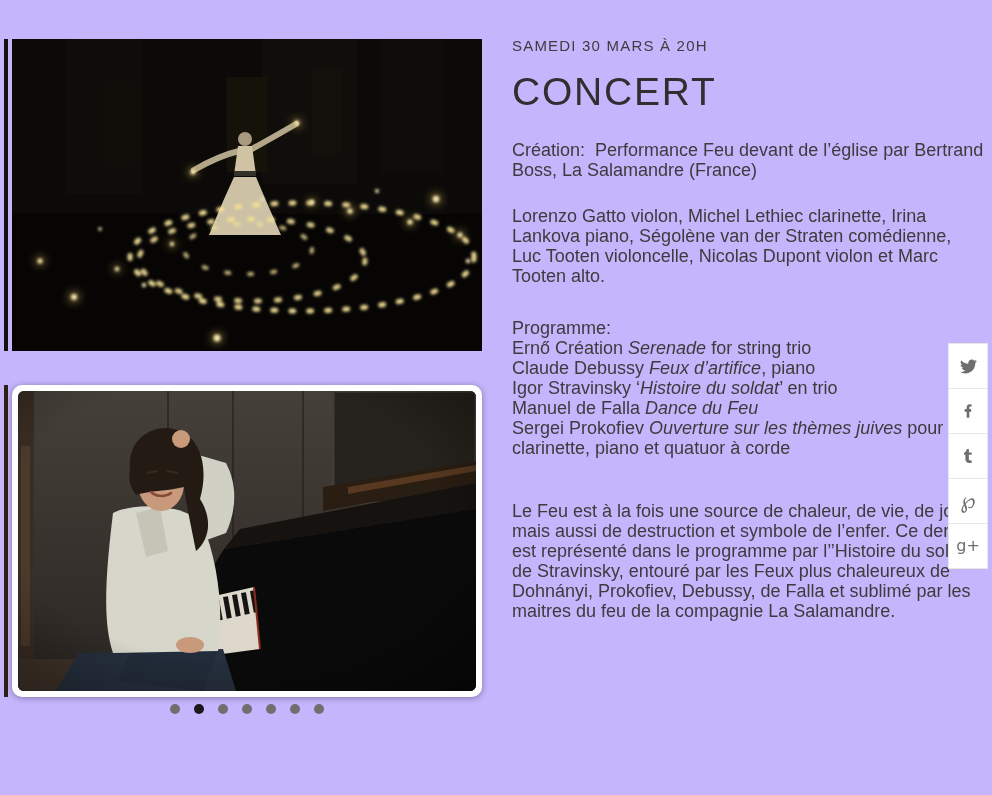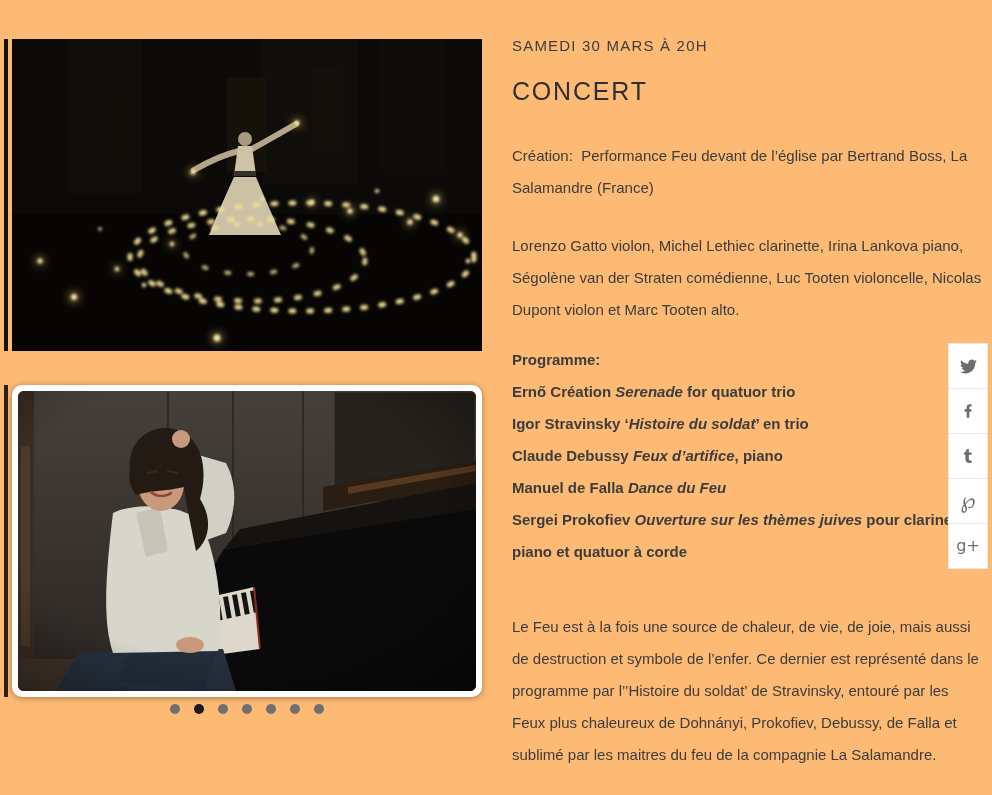--- a/index.html
+++ b/index.html
@@ -1,16 +1,16 @@
 <!DOCTYPE html>
 <html><head>
 <meta charset="utf-8">
 <style>
   html,body{margin:0;padding:0;background:#ffffff;}
-  .page{position:relative;width:992px;height:795px;background:#fdba74;overflow:hidden;
+  .page{position:relative;width:992px;height:795px;background:#c4b5fd;overflow:hidden;
         font-family:"Liberation Sans", sans-serif;color:#3c3c3c;}
 
   
   .edge-strip{position:absolute;width:4px;}
   .edge-strip.top{left:4px;top:39px;height:312px;background:#17110b;}
   .edge-strip.bottom{left:4px;top:385px;height:312px;background:#2b2115;}
 
   .slide1{position:absolute;left:12px;top:39px;width:470px;height:312px;overflow:hidden;}
   .slide2{position:absolute;left:12px;top:385px;width:470px;height:312px;background:#fff;
           border-radius:10px;box-shadow:0 1px 6px rgba(0,0,0,.35);padding:6px;box-sizing:border-box;}
@@ -18,25 +18,25 @@
   .slide1 svg,.slide2 svg{display:block;}
 
   
   .dots{position:absolute;left:12px;top:704px;width:470px;display:flex;justify-content:center;gap:14px;}
   .dot{width:10px;height:10px;border-radius:50%;background:#6f6f6f;cursor:pointer;}
   .dot.active{background:#191919;}
 
   
   .content{position:absolute;left:512px;top:36px;width:472px;}
   .kicker{font-size:15px;line-height:19px;letter-spacing:1.2px;color:#3d3d3d;font-weight:500;}
-  .title{margin-top:13px;font-size:25px;line-height:47px;letter-spacing:1.8px;color:#2f2f2f;font-weight:300;}
-  .para{font-size:15px;line-height:32px;color:#3c3c3c;margin:0;}
+  .title{margin-top:13px;font-size:39px;line-height:47px;letter-spacing:1.8px;color:#2f2f2f;font-weight:300;}
+  .para{font-size:18px;line-height:20px;color:#3c3c3c;margin:0;}
   .creation{margin-top:25px;white-space:pre-wrap;}
   .performers{margin-top:26px;}
-  .programme{margin-top:18px;font-weight:bold;}
+  .programme{margin-top:32px;}
   .prog-line em{font-style:italic;}
   .description{margin-top:43px;}
 
   
   .social{position:absolute;right:4px;top:344px;width:40px;}
   .s-btn{width:40px;height:46px;margin-top:-1px;background:#fff;border:1px solid #e7e7e7;
          box-sizing:border-box;display:flex;align-items:center;justify-content:center;
          color:#6e6e6e;cursor:pointer;}
   .s-btn svg{fill:#6e6e6e;}
   .glyph{font-family:"DejaVu Sans", sans-serif;color:#6e6e6e;}
@@ -199,23 +199,23 @@
   <div class="content">
     <div class="kicker">SAMEDI 30 MARS À 20H</div>
     <div class="title">
       <div>CONCERT</div>
     </div>
     <p class="para creation">Création:  Performance Feu devant de l’église par Bertrand Boss, La Salamandre (France)</p>
     <p class="para performers">Lorenzo Gatto violon, Michel Lethiec clarinette, Irina Lankova piano, Ségolène van der Straten comédienne, Luc Tooten violoncelle, Nicolas Dupont violon et Marc Tooten alto.</p>
     <div class="para programme">
       <div>Programme:</div>
       <div>
-          <div class="prog-line"><span>Ernő Création </span><em>Serenade</em><span> for quatuor trio</span></div>
+          <div class="prog-line"><span>Ernő Création </span><em>Serenade</em><span> for string trio</span></div>
+          <div class="prog-line"><span>Claude Debussy </span><em>Feux d’artifice</em><span>, piano</span></div>
           <div class="prog-line"><span>Igor Stravinsky ‘</span><em>Histoire du soldat</em><span>’ en trio</span></div>
-          <div class="prog-line"><span>Claude Debussy </span><em>Feux d’artifice</em><span>, piano</span></div>
           <div class="prog-line"><span>Manuel de Falla </span><em>Dance du Feu</em><span></span></div>
           <div class="prog-line"><span>Sergei Prokofiev </span><em>Ouverture sur les thèmes juives</em><span> pour clarinette, piano et quatuor à corde</span></div>
         </div>
     </div>
     <p class="para description">Le Feu est à la fois une source de chaleur, de vie, de joie, mais aussi de destruction et symbole de l’enfer. Ce dernier est représenté dans le programme par l’’Histoire du soldat’ de Stravinsky, entouré par les Feux plus chaleureux de Dohnányi, Prokofiev, Debussy, de Falla et sublimé par les maitres du feu de la compagnie La Salamandre.</p>
   </div>
 
   <div class="social">
     <div class="s-btn">
       <svg width="17" height="17" viewBox="0 0 24 24">

